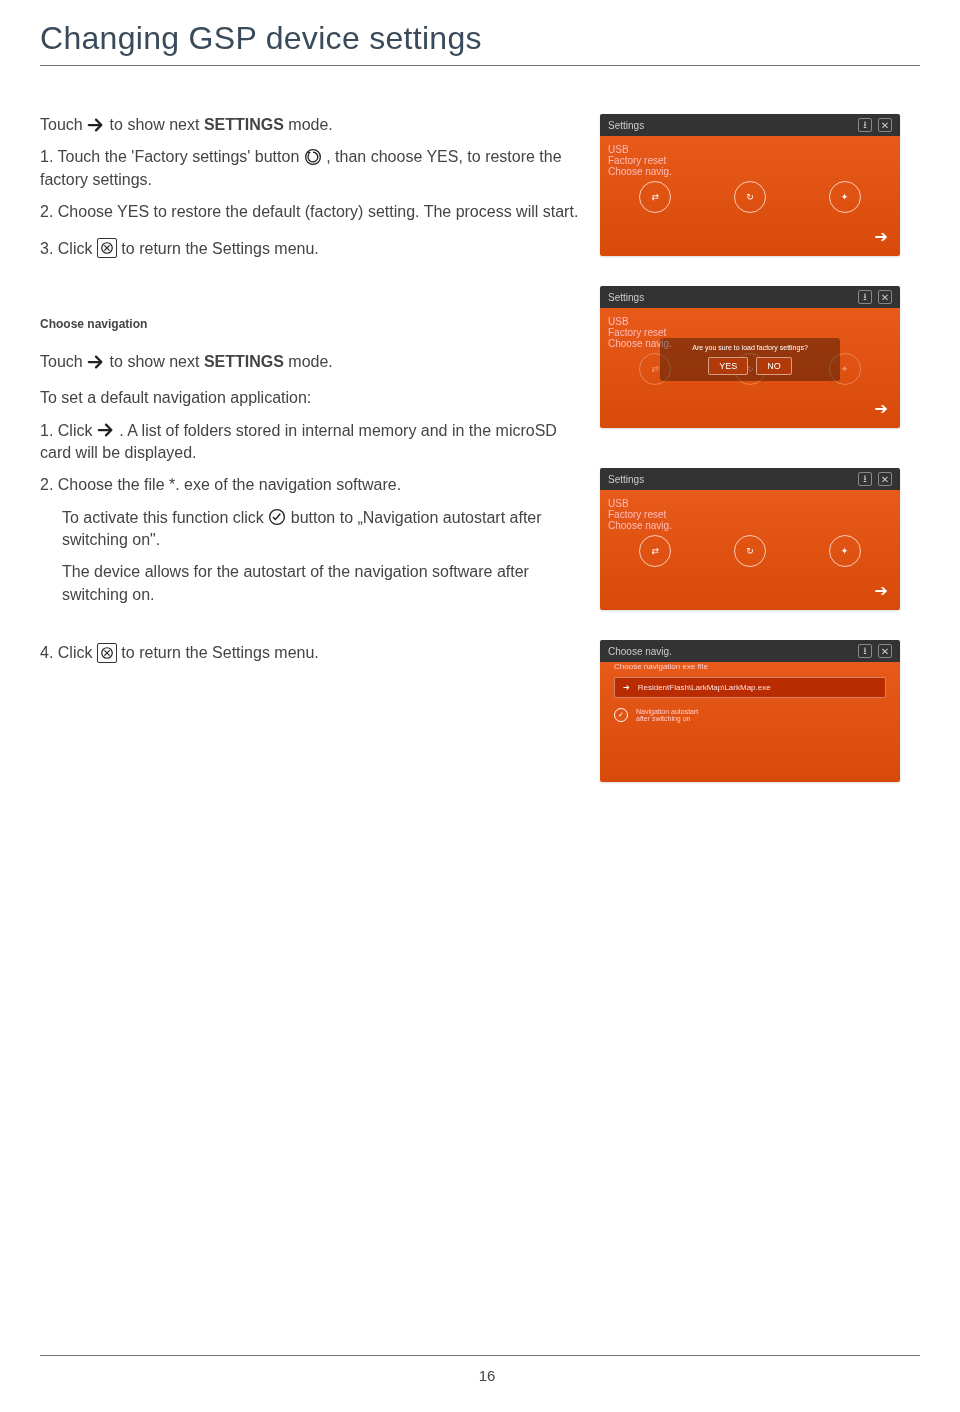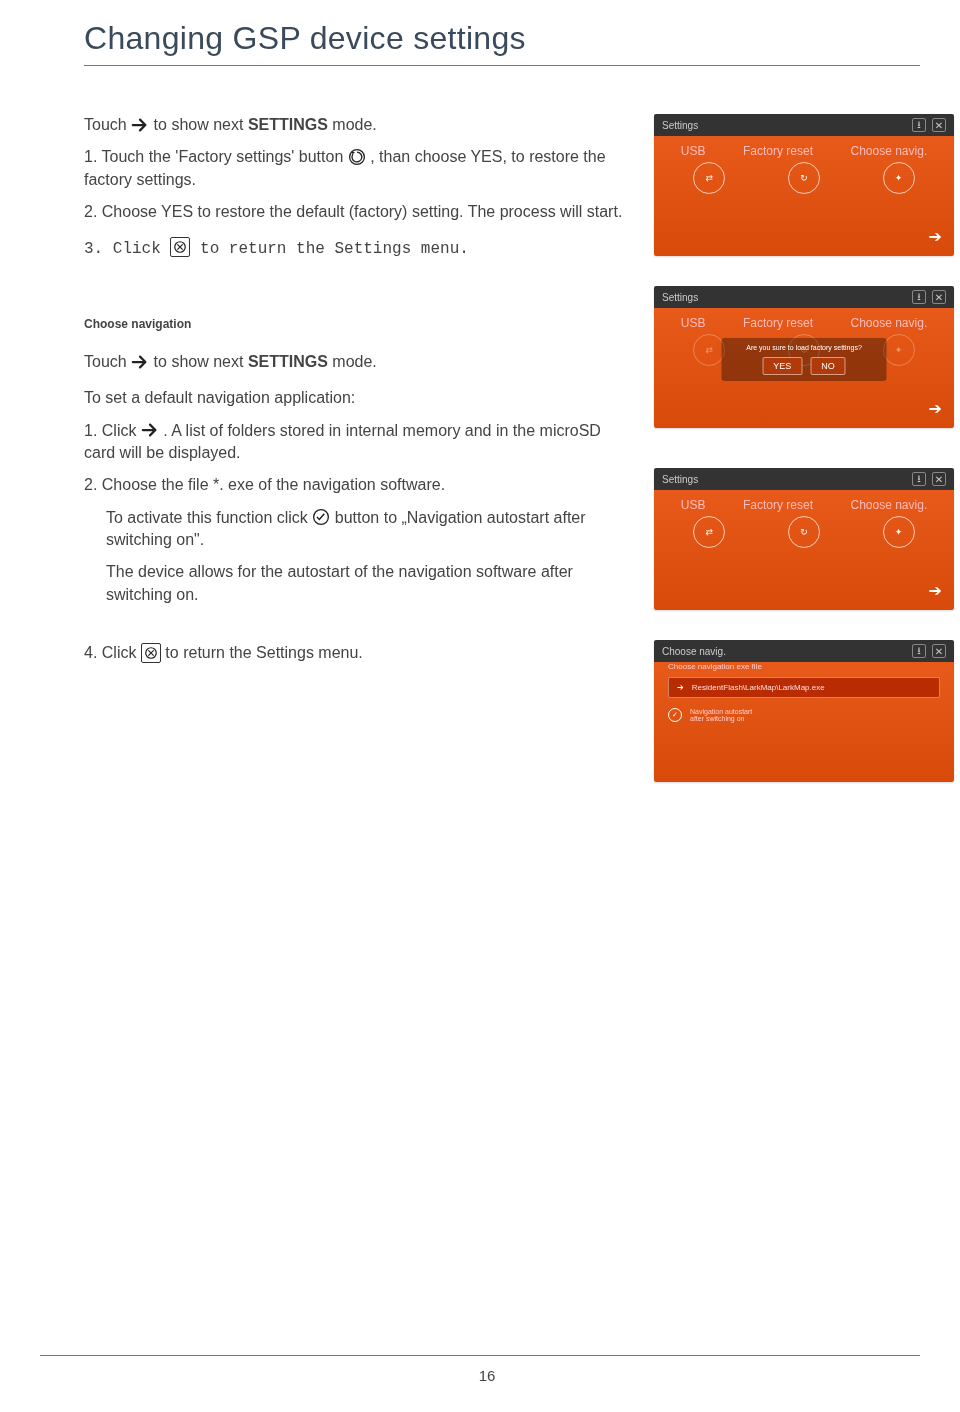--- a/index.html
+++ b/index.html
@@ -6,37 +6,36 @@
   body {
     width: 960px;
     height: 1412px;
     font-family: Arial, Helvetica, sans-serif;
     color: #444;
     position: relative;
     background: #fff;
   }
   .page {
     padding: 20px 40px 0 40px;
-    margin-left: 44px;
   }
   .title {
     font-size: 32px;
     color: #3a4a5a;
     font-weight: 400;
     margin-bottom: 8px;
     letter-spacing: 0.3px;
   }
   .hr-top {
     border: none;
     border-top: 1px solid #777;
     margin-bottom: 48px;
   }
   .cols {
     display: flex;
-    gap: 30px;
+    gap: 20px;
   }
   .left {
     flex: 0 0 540px;
     font-size: 16px;
     line-height: 1.4;
   }
   .right {
     flex: 1;
   }
   .p { margin-bottom: 10px; }
@@ -79,31 +78,31 @@
     font-size:10px;
   }
   .ss-header .hact { display:flex; gap:6px; align-items:center;}
   .ss-header .hi { width:14px;height:14px;border:1px solid #888;border-radius:2px;display:inline-flex;align-items:center;justify-content:center;}
   .ss-body {
     background: linear-gradient(180deg,#e85a1a 0%,#d84a0a 100%);
     height: 120px;
     position: relative;
     padding: 8px;
   }
-  .ss-tabs { display:flex; justify-content:space-around; font-size:12px;color:#fbb; margin-bottom:4px;}
+  .ss-tabs { display:flex; justify-content:space-around; font-size:10px;color:#fbb; margin-bottom:4px;flex-direction:column;}
   .ss-icons { display:flex; justify-content:space-around; }
   .ss-cir {
     width:32px;height:32px;border:1.5px solid rgba(255,255,255,0.7);border-radius:50%;
     display:inline-flex;align-items:center;justify-content:center;color:#fff;
   }
   .ss-arrow { position:absolute; bottom:10px; right:12px; color:#fff; font-size:16px;}
   .ss-dialog {
     position:absolute; top:30px; left:50%; transform:translateX(-50%);
     background: rgba(0,0,0,0.35); padding:6px 10px; border-radius:3px;
-    text-align:center; width: 165px;
+    text-align:center; width: 180px;
   }
   .ss-dialog .q { font-size:7px; color:#fff; margin-bottom:6px;}
   .ss-dialog .btns { display:flex; gap:8px; justify-content:center;}
   .ss-dialog .btn { background:#b13a0a;border:1px solid rgba(255,255,255,0.5);padding:3px 10px;font-size:9px;color:#fff;border-radius:2px;}
   .ss-body.navig {
     padding: 0 14px;
   }
   .ss-nav-label { font-size:8px; color:#fcc; margin-bottom:6px;}
   .ss-file {
     background: rgba(180,40,0,0.9);
@@ -142,21 +141,21 @@
               <path d="M4 5l2 2.5L8.5 5z" fill="#222"></path>
             </svg></span>
         <span> , than choose YES, to restore the factory settings.</span>
       </div>
 
       <div class="p">
         <span>2. </span><span>Choose YES to restore the default (factory) setting. The process will start.</span>
       </div>
 
 
-      <div class="p" style="margin-top:14px;font-family:Liberation Mono, monospace;">
+      <div class="p" style="margin-top:14px;">
         <span>3. </span><span>Click </span>
         <span class="ic boxed">
             <svg viewBox="0 0 16 16" width="14" height="14">
               <circle cx="8" cy="8" r="6" fill="none" stroke="#222" stroke-width="1.4"></circle>
               <path d="M5 5l6 6M11 5l-6 6" stroke="#222" stroke-width="1.4"></path>
             </svg>
           </span>
         <span> to return the Settings menu.</span>
       </div>
 

